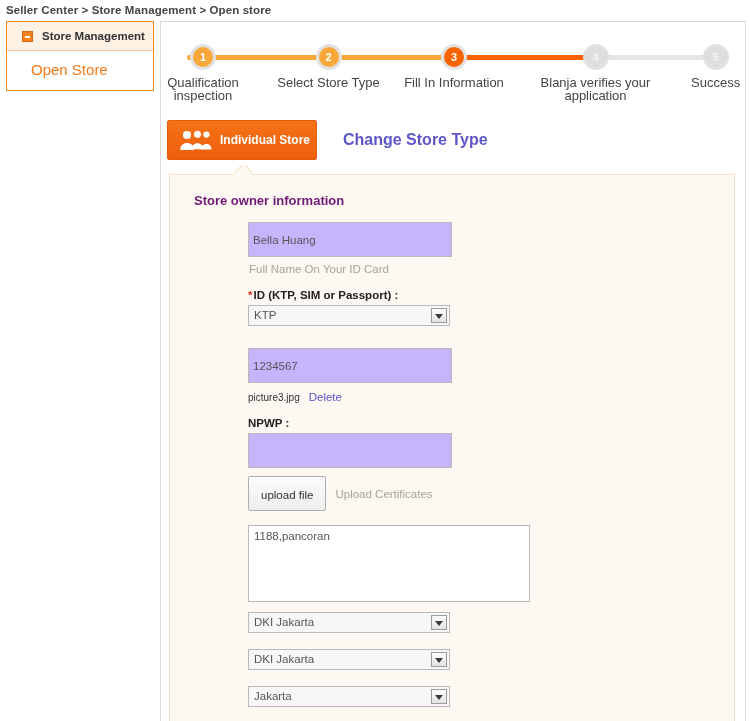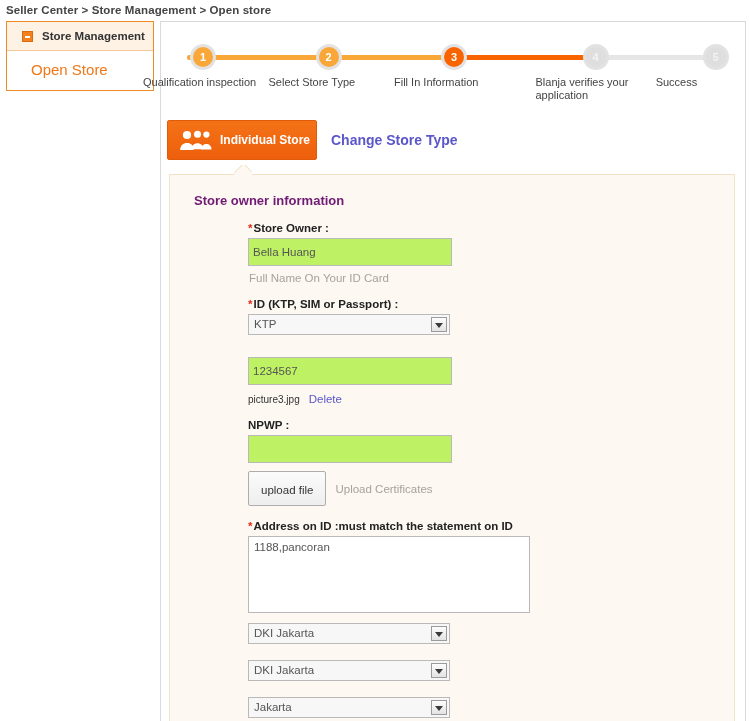--- a/index.html
+++ b/index.html
@@ -143,21 +143,22 @@
   .step-labels {
     position: relative;
     margin: 6px 16px 0 16px;
     height: 32px;
   }
   .step-label {
     position: absolute;
     top: 0;
     transform: translateX(-50%);
     width: 120px;
-    font-size: 11px;
+    text-align: center;
+    font-size: 13px;
     color: #444444;
     line-height: 13px;
   }
 
   
   .tabrow {
     display: flex;
     align-items: center;
     margin: 14px 0 0 4px;
     padding-left: 2px;
@@ -175,23 +176,23 @@
     padding-left: 10px;
     cursor: pointer;
   }
   .store-tab .tab-label {
     color: #ffffff;
     font-size: 12px;
     font-weight: bold;
   }
   .people-icon { width: 34px; height: 22px; flex: 0 0 34px; }
   .change-link {
-    margin-left: 14px;
+    margin-left: 26px;
     color: #5B56C9;
-    font-size: 14px;
+    font-size: 16px;
     font-weight: bold;
     text-decoration: none;
     cursor: pointer;
   }
 
   
   .panel-wrap { position: relative; margin: 14px 10px 0 8px; }
   .notch {
     position: absolute;
     left: 65px;
@@ -230,23 +231,23 @@
     font-size: 11.5px;
     font-weight: bold;
     color: #222222;
     margin-bottom: 4px;
     display: block;
   }
   .req { color: #E22B16; font-weight: bold; margin-right: 1px; }
 
   .txt {
     width: 204px;
-    height: 28px;
+    height: 35px;
     border: 1px solid #B9B9B9;
-    background: #bef264;
+    background: #c4b5fd;
     font-family: "Liberation Sans", sans-serif;
     font-size: 11.5px;
     color: #555555;
     padding: 0 4px;
     display: block;
   }
   .hint {
     font-size: 11.5px;
     color: #A8A29A;
     margin: 6px 0 0 1px;
@@ -421,23 +422,20 @@
       <a class="change-link">Change Store Type</a>
     </div>
 
     <div class="panel-wrap">
       <span class="notch"></span>
       <div class="panel">
 
         <div class="panel-title">Store owner information</div>
 
         <div class="field">
-          <label class="flabel">
-            <span class="req">*</span><span>Store Owner :</span>
-          </label>
           <input class="txt" type="text" value="Bella Huang" style="">
           <div class="hint">Full Name On Your ID Card</div>
         </div>
 
         <div class="gap-md"></div>
 
         <div class="field">
           <label class="flabel">
             <span class="req">*</span><span>ID (KTP, SIM or Passport) :</span>
           </label>
@@ -460,23 +458,20 @@
           <input class="txt" type="text" value="" style="">
           <div class="filerow">
             <button class="upload-btn">upload file</button>
             <span class="upload-note">Upload Certificates</span>
           </div>
         </div>
 
         <div class="gap-md"></div>
 
         <div class="field">
-          <label class="flabel">
-            <span class="req">*</span><span>Address on ID :must match the statement on ID</span>
-          </label>
           <textarea class="ta" style="">1188,pancoran</textarea>
 
           <div class="gap-sm"></div>
           <div class="selbox">
             <span class="selval">DKI Jakarta</span>
             <span class="arrowbtn"></span>
           </div>
           <div style="height:4px"></div>
           <div class="selbox">
             <span class="selval">DKI Jakarta</span>

